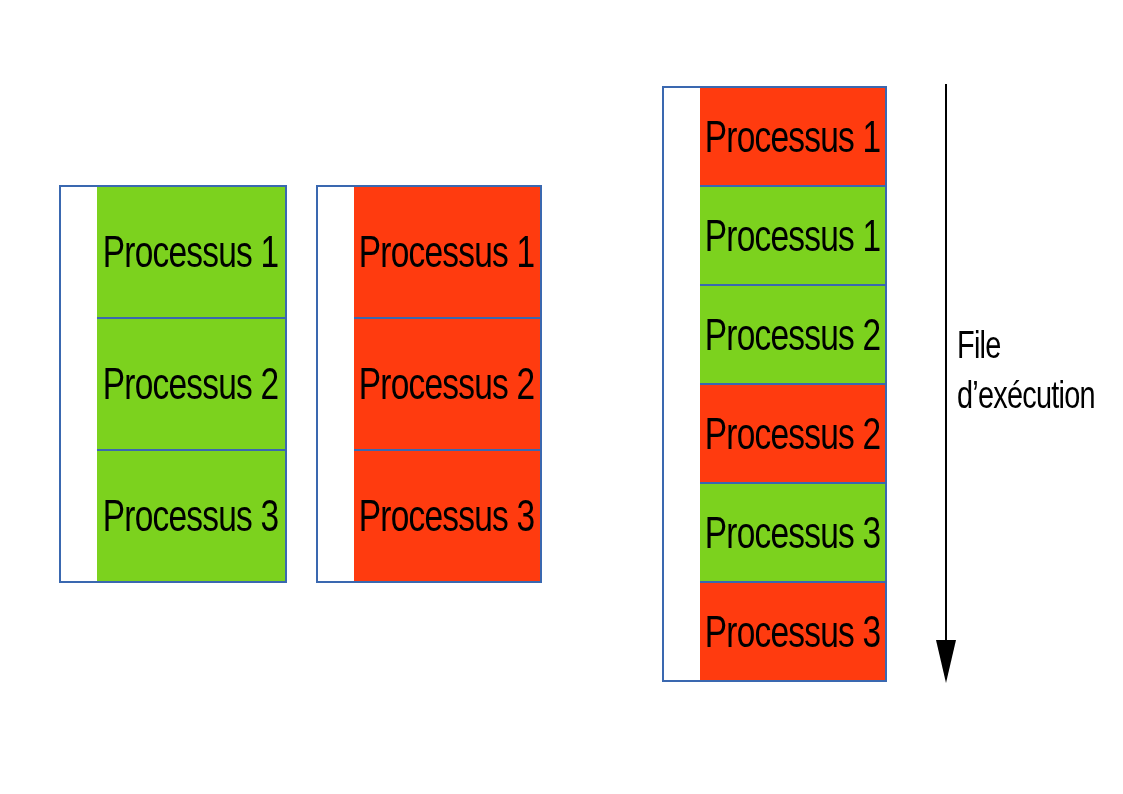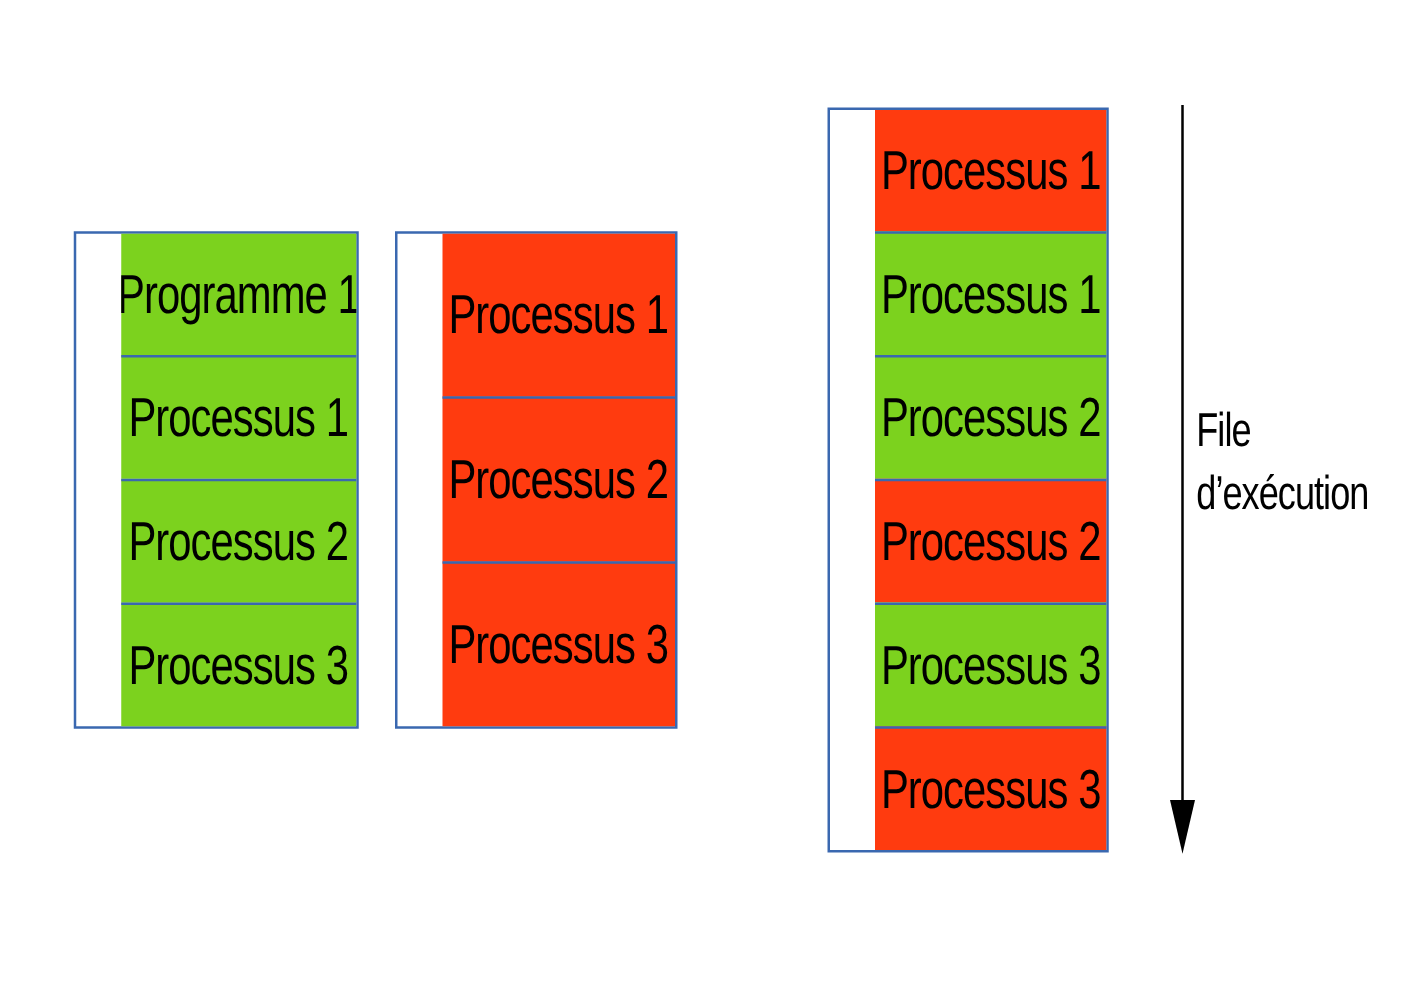--- a/index.html
+++ b/index.html
@@ -86,23 +86,20 @@
     white-space: nowrap;
   }
 </style>
 </head>
 <body>
 
 <div class="canvas">
 
   <div class="column" id="col-prog1">
     <div class="cell" style="background: rgb(124, 210, 30);">
-      <span class="cell-label">Programme 1</span>
-    </div>
-    <div class="cell" style="background: rgb(124, 210, 30);">
       <span class="cell-label">Processus 1</span>
     </div>
     <div class="cell" style="background: rgb(124, 210, 30);">
       <span class="cell-label">Processus 2</span>
     </div>
     <div class="cell" style="background: rgb(124, 210, 30);">
       <span class="cell-label">Processus 3</span>
     </div>
   </div>
 

